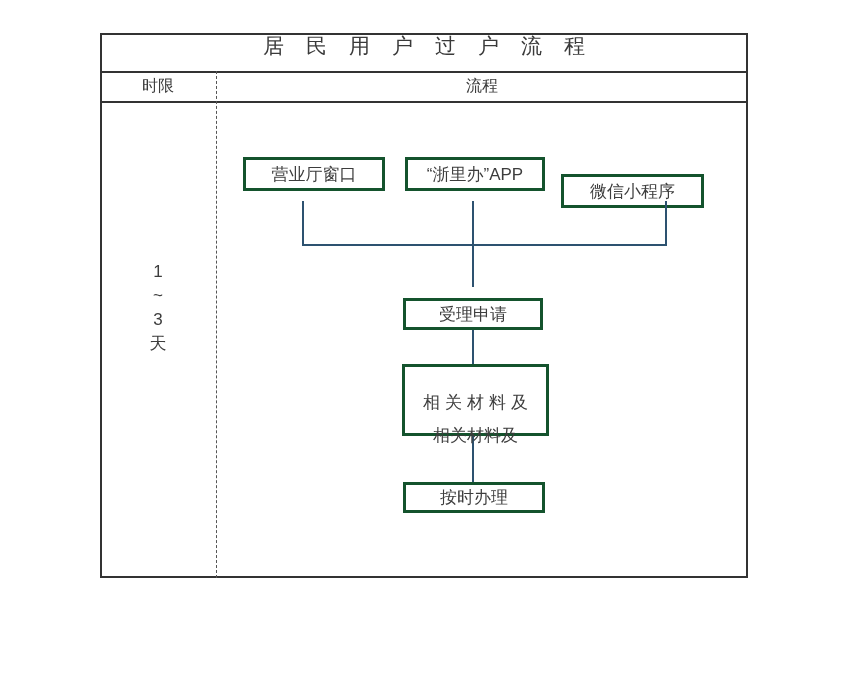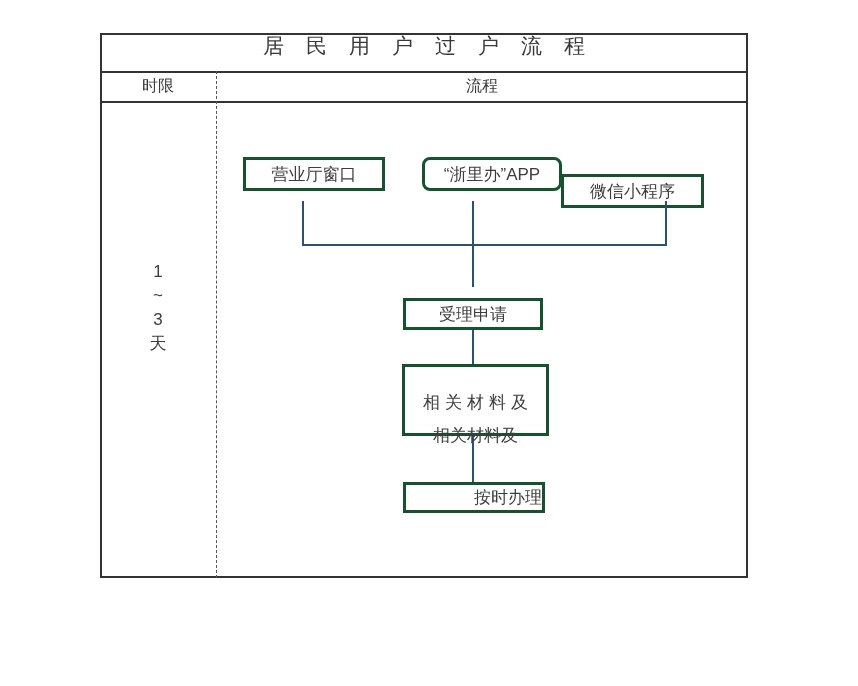--- a/index.html
+++ b/index.html
@@ -57,26 +57,26 @@
 
   
   .fbox {
     border: 3px solid #14532d;
     background: #ffffff;
     box-sizing: border-box;
     display: flex; align-items: center; justify-content: center;
     font-size: 17px; text-align: center; color: #3d3d3d;
   }
   .b-hall     { left: 243px; top: 157px; width: 142px; height: 34px; }
-  .b-app      { left: 422px; top: 157px; width: 140px; height: 34px; border-radius: 8px; }
+  .b-app      { left: 405px; top: 157px; width: 140px; height: 34px; }
   .b-wechat   { left: 561px; top: 174px; width: 143px; height: 34px; }
   .b-accept   { left: 403px; top: 298px; width: 140px; height: 32px; }
   .b-materials{ left: 402px; top: 364px; width: 147px; height: 72px;
                 flex-direction: column; line-height: 33px; }
-  .b-ontime   { left: 403px; top: 482px; width: 142px; height: 31px; justify-content: flex-end; }
+  .b-ontime   { left: 403px; top: 482px; width: 142px; height: 31px; }
   .ls1 { letter-spacing: 5px; text-indent: 5px; margin-top: 37px; }
 
   
   .cline { background: #2d5270; }
   .c-stub1 { left: 302.25px; top: 201px; width: 1.5px; height: 44px; }
   .c-stub2 { left: 472.25px; top: 201px; width: 1.5px; height: 86px; }
   .c-stub3 { left: 665.25px; top: 201px; width: 1.5px; height: 44px; }
   .c-hline { left: 302.25px; top: 244px; width: 364.5px; height: 1.5px; }
   .c-v2    { left: 472.25px; top: 319px; width: 1.5px; height: 46px; }
   .c-v3    { left: 472.25px; top: 436px; width: 1.5px; height: 46px; }

